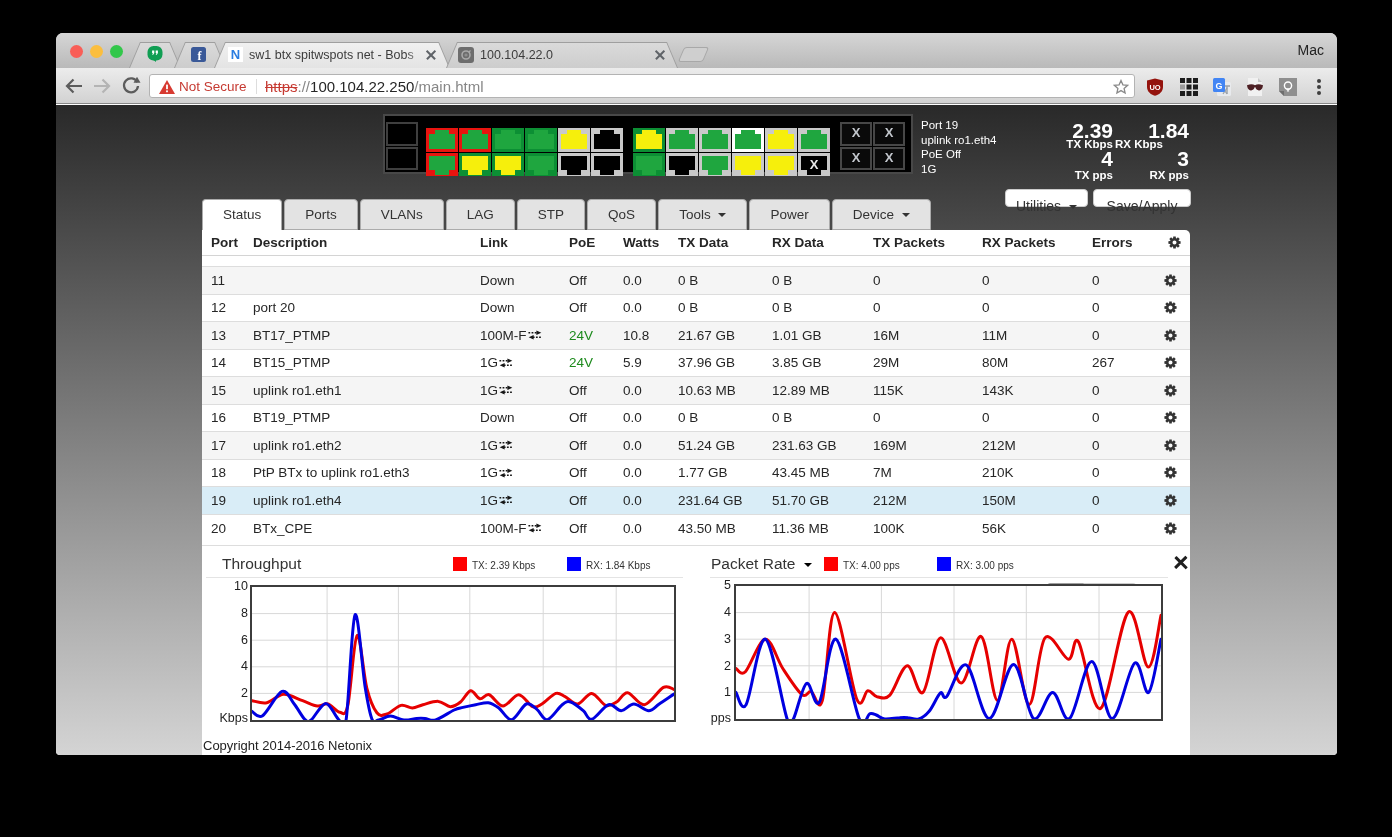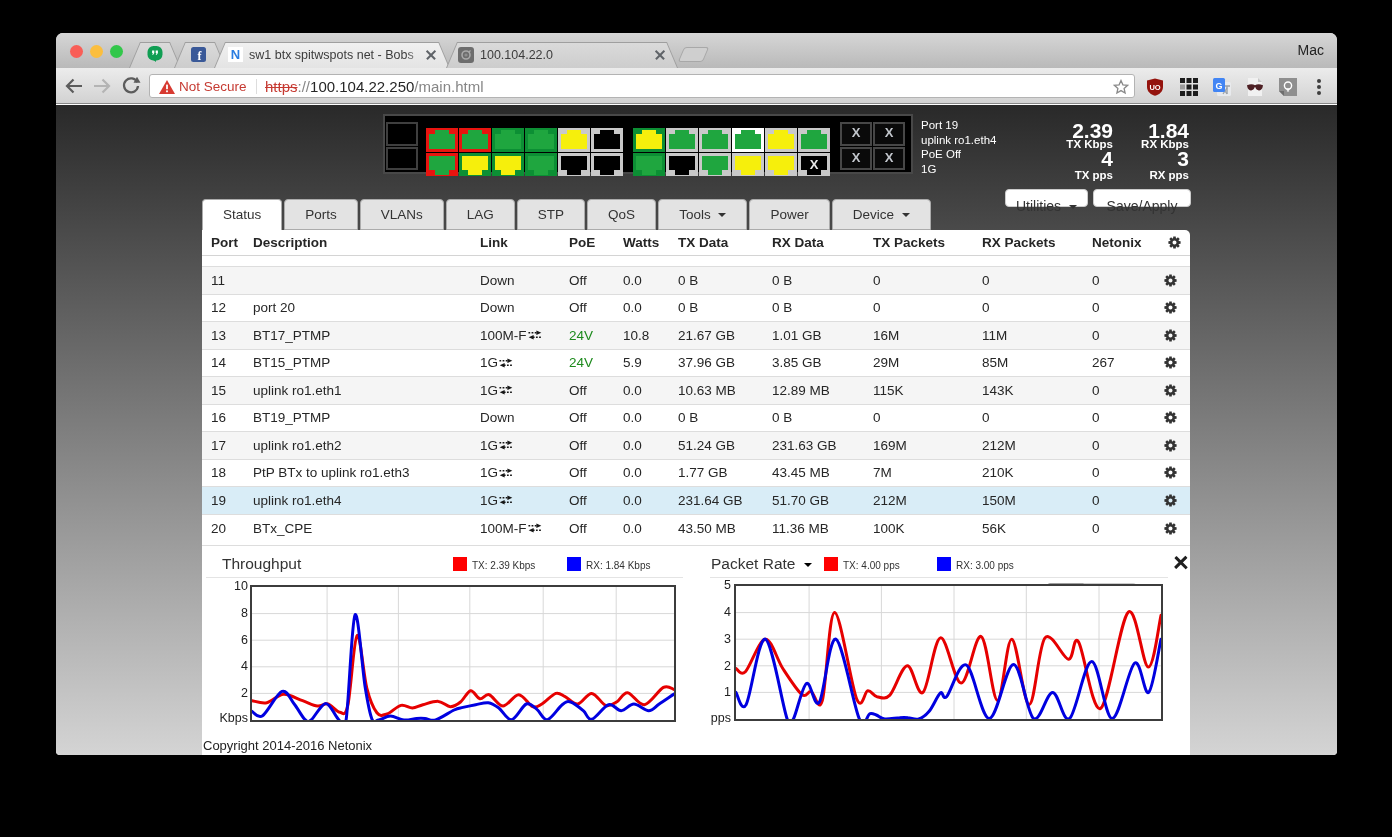--- a/index.html
+++ b/index.html
@@ -313,21 +313,21 @@
 
     <div id="pinfo">Port 19<br>uplink ro1.eth4<br>PoE Off<br>1G</div>
     <div class="stat" style="left:957px;top:14px;">
         <div class="big" style="top:0;">2.39</div>
         <div class="lbl" style="top:19px;">TX Kbps</div>
         <div class="big" style="top:28px;">4</div>
         <div class="lbl" style="top:50px;">TX pps</div>
       </div>
     <div class="stat" style="left:1033px;top:14px;">
         <div class="big" style="top:0;">1.84</div>
-        <div class="lbl" style="top:19px;">RX Kbps</div>
+        <div class="lbl" style="top:19px;text-align:center;">RX Kbps</div>
         <div class="big" style="top:28px;">3</div>
         <div class="lbl" style="top:50px;">RX pps</div>
       </div>
 
     <div id="navtabs">
       <div class="nt act">Status</div>
         <div class="nt">Ports</div>
         <div class="nt">VLANs</div>
         <div class="nt">LAG</div>
         <div class="nt">STP</div>
@@ -358,21 +358,21 @@
             <tr>
               <th>Port</th>
               <th>Description</th>
               <th>Link</th>
               <th>PoE</th>
               <th>Watts</th>
               <th>TX Data</th>
               <th>RX Data</th>
               <th>TX Packets</th>
               <th>RX Packets</th>
-              <th>Netonix</th>
+              <th>Errors</th>
               <th class="gc"><svg class="gear" viewBox="0 0 20 20">
                   <path d="M19.40 8.05 L19.40 11.95 L16.66 12.16 L16.24 13.18 L18.02 15.27 L15.27 18.02 L13.18 16.24 L12.16 16.66 L11.95 19.40 L8.05 19.40 L7.84 16.66 L6.82 16.24 L4.73 18.02 L1.98 15.27 L3.76 13.18 L3.34 12.16 L0.60 11.95 L0.60 8.05 L3.34 7.84 L3.76 6.82 L1.98 4.73 L4.73 1.98 L6.82 3.76 L7.84 3.34 L8.05 0.60 L11.95 0.60 L12.16 3.34 L13.18 3.76 L15.27 1.98 L18.02 4.73 L16.24 6.82 L16.66 7.84 Z M13.10 10 A3.1 3.1 0 1 0 6.90 10 A3.1 3.1 0 1 0 13.10 10 Z" fill="#333" fill-rule="evenodd"></path>
                 </svg></th>
             </tr>
           </thead>
       </table>
       <div id="spacer"></div>
       <table>
         <colgroup>
             <col style="width:42px">
@@ -449,21 +449,21 @@
                     <path d="M9.6 0.4 L15.2 3 L9.6 5.6 Z" stroke="none"></path>
                     <line x1="5.5" y1="8" x2="15.5" y2="8" stroke-dasharray="2 1.6"></line>
                     <path d="M6.4 5.4 L0.8 8 L6.4 10.6 Z" stroke="none"></path>
                   </g>
                 </svg></td>
               <td class="poe-on">24V</td>
               <td>5.9</td>
               <td>37.96 GB</td>
               <td>3.85 GB</td>
               <td>29M</td>
-              <td>85M</td>
+              <td>80M</td>
               <td>267</td>
               <td class="gc"><svg class="gear" viewBox="0 0 20 20">
                   <path d="M19.40 8.05 L19.40 11.95 L16.66 12.16 L16.24 13.18 L18.02 15.27 L15.27 18.02 L13.18 16.24 L12.16 16.66 L11.95 19.40 L8.05 19.40 L7.84 16.66 L6.82 16.24 L4.73 18.02 L1.98 15.27 L3.76 13.18 L3.34 12.16 L0.60 11.95 L0.60 8.05 L3.34 7.84 L3.76 6.82 L1.98 4.73 L4.73 1.98 L6.82 3.76 L7.84 3.34 L8.05 0.60 L11.95 0.60 L12.16 3.34 L13.18 3.76 L15.27 1.98 L18.02 4.73 L16.24 6.82 L16.66 7.84 Z M13.10 10 A3.1 3.1 0 1 0 6.90 10 A3.1 3.1 0 1 0 13.10 10 Z" fill="#333" fill-rule="evenodd"></path>
                 </svg></td>
             </tr>
 <tr class="odd">
               <td>15</td>
               <td>uplink ro1.eth1</td>
               <td>1G<svg class="dux" width="14" height="10" viewBox="0 0 16 11">
                   <g stroke="#161616" stroke-width="1.7" fill="#161616">

